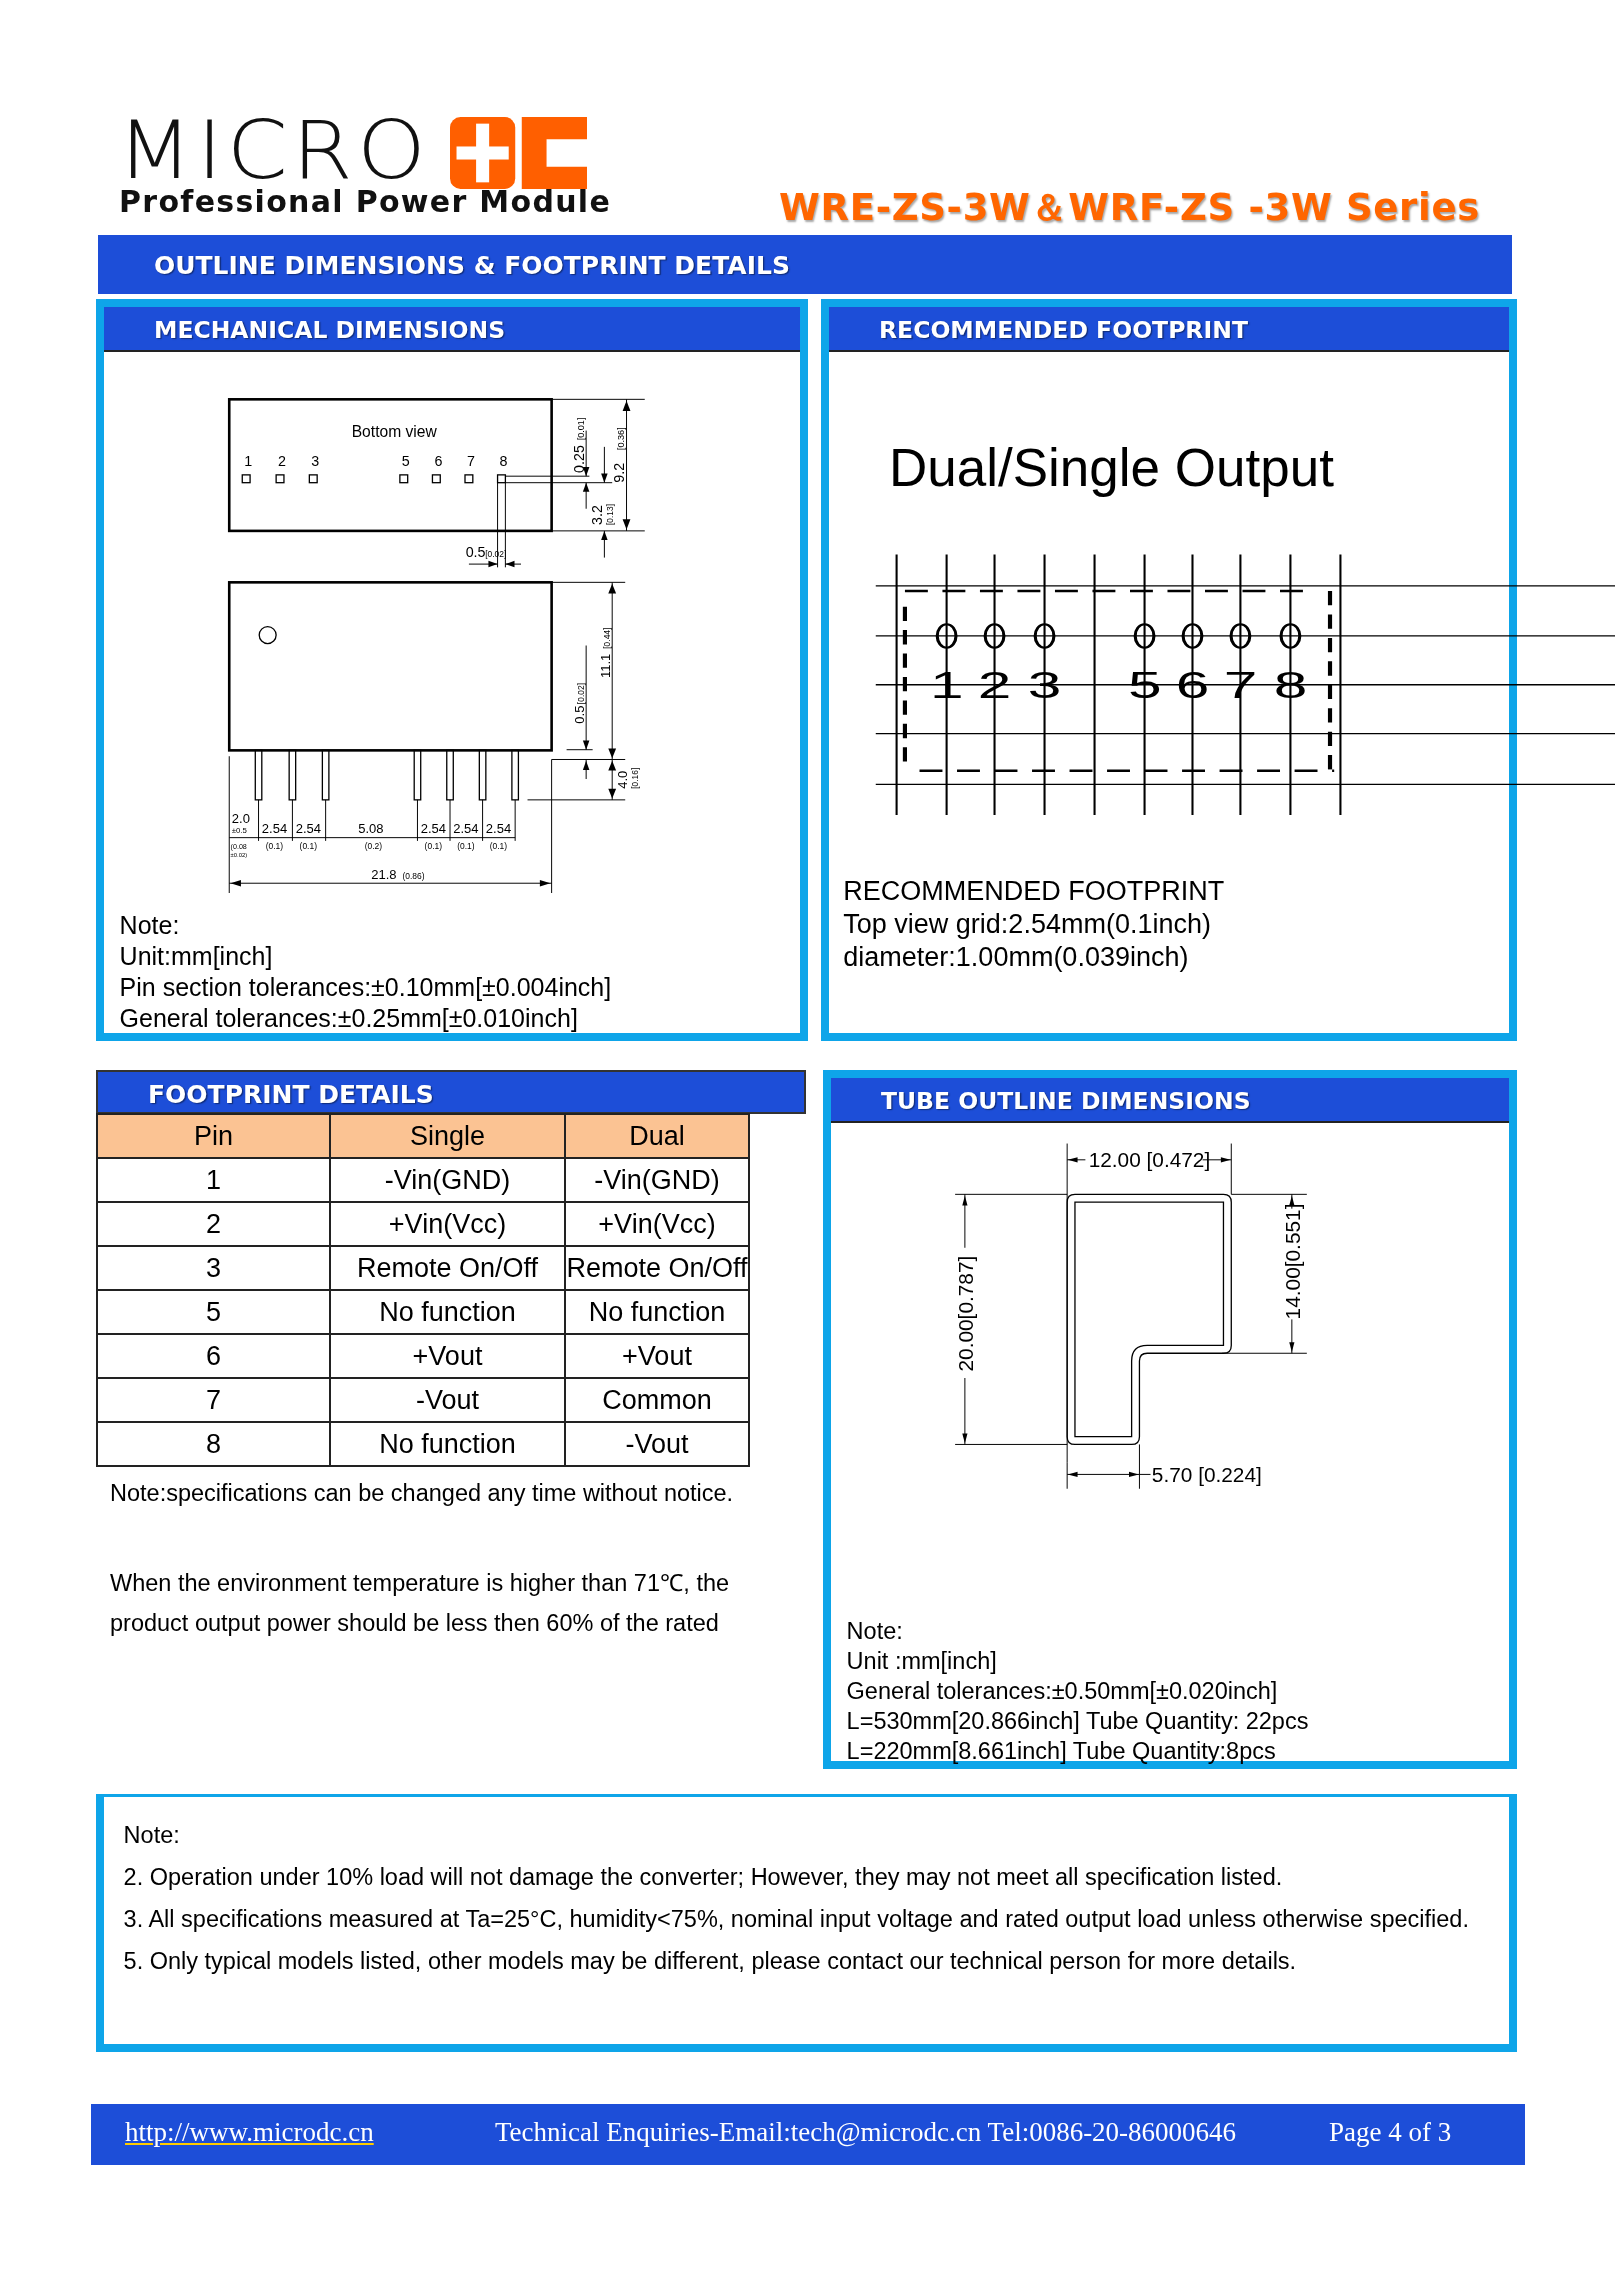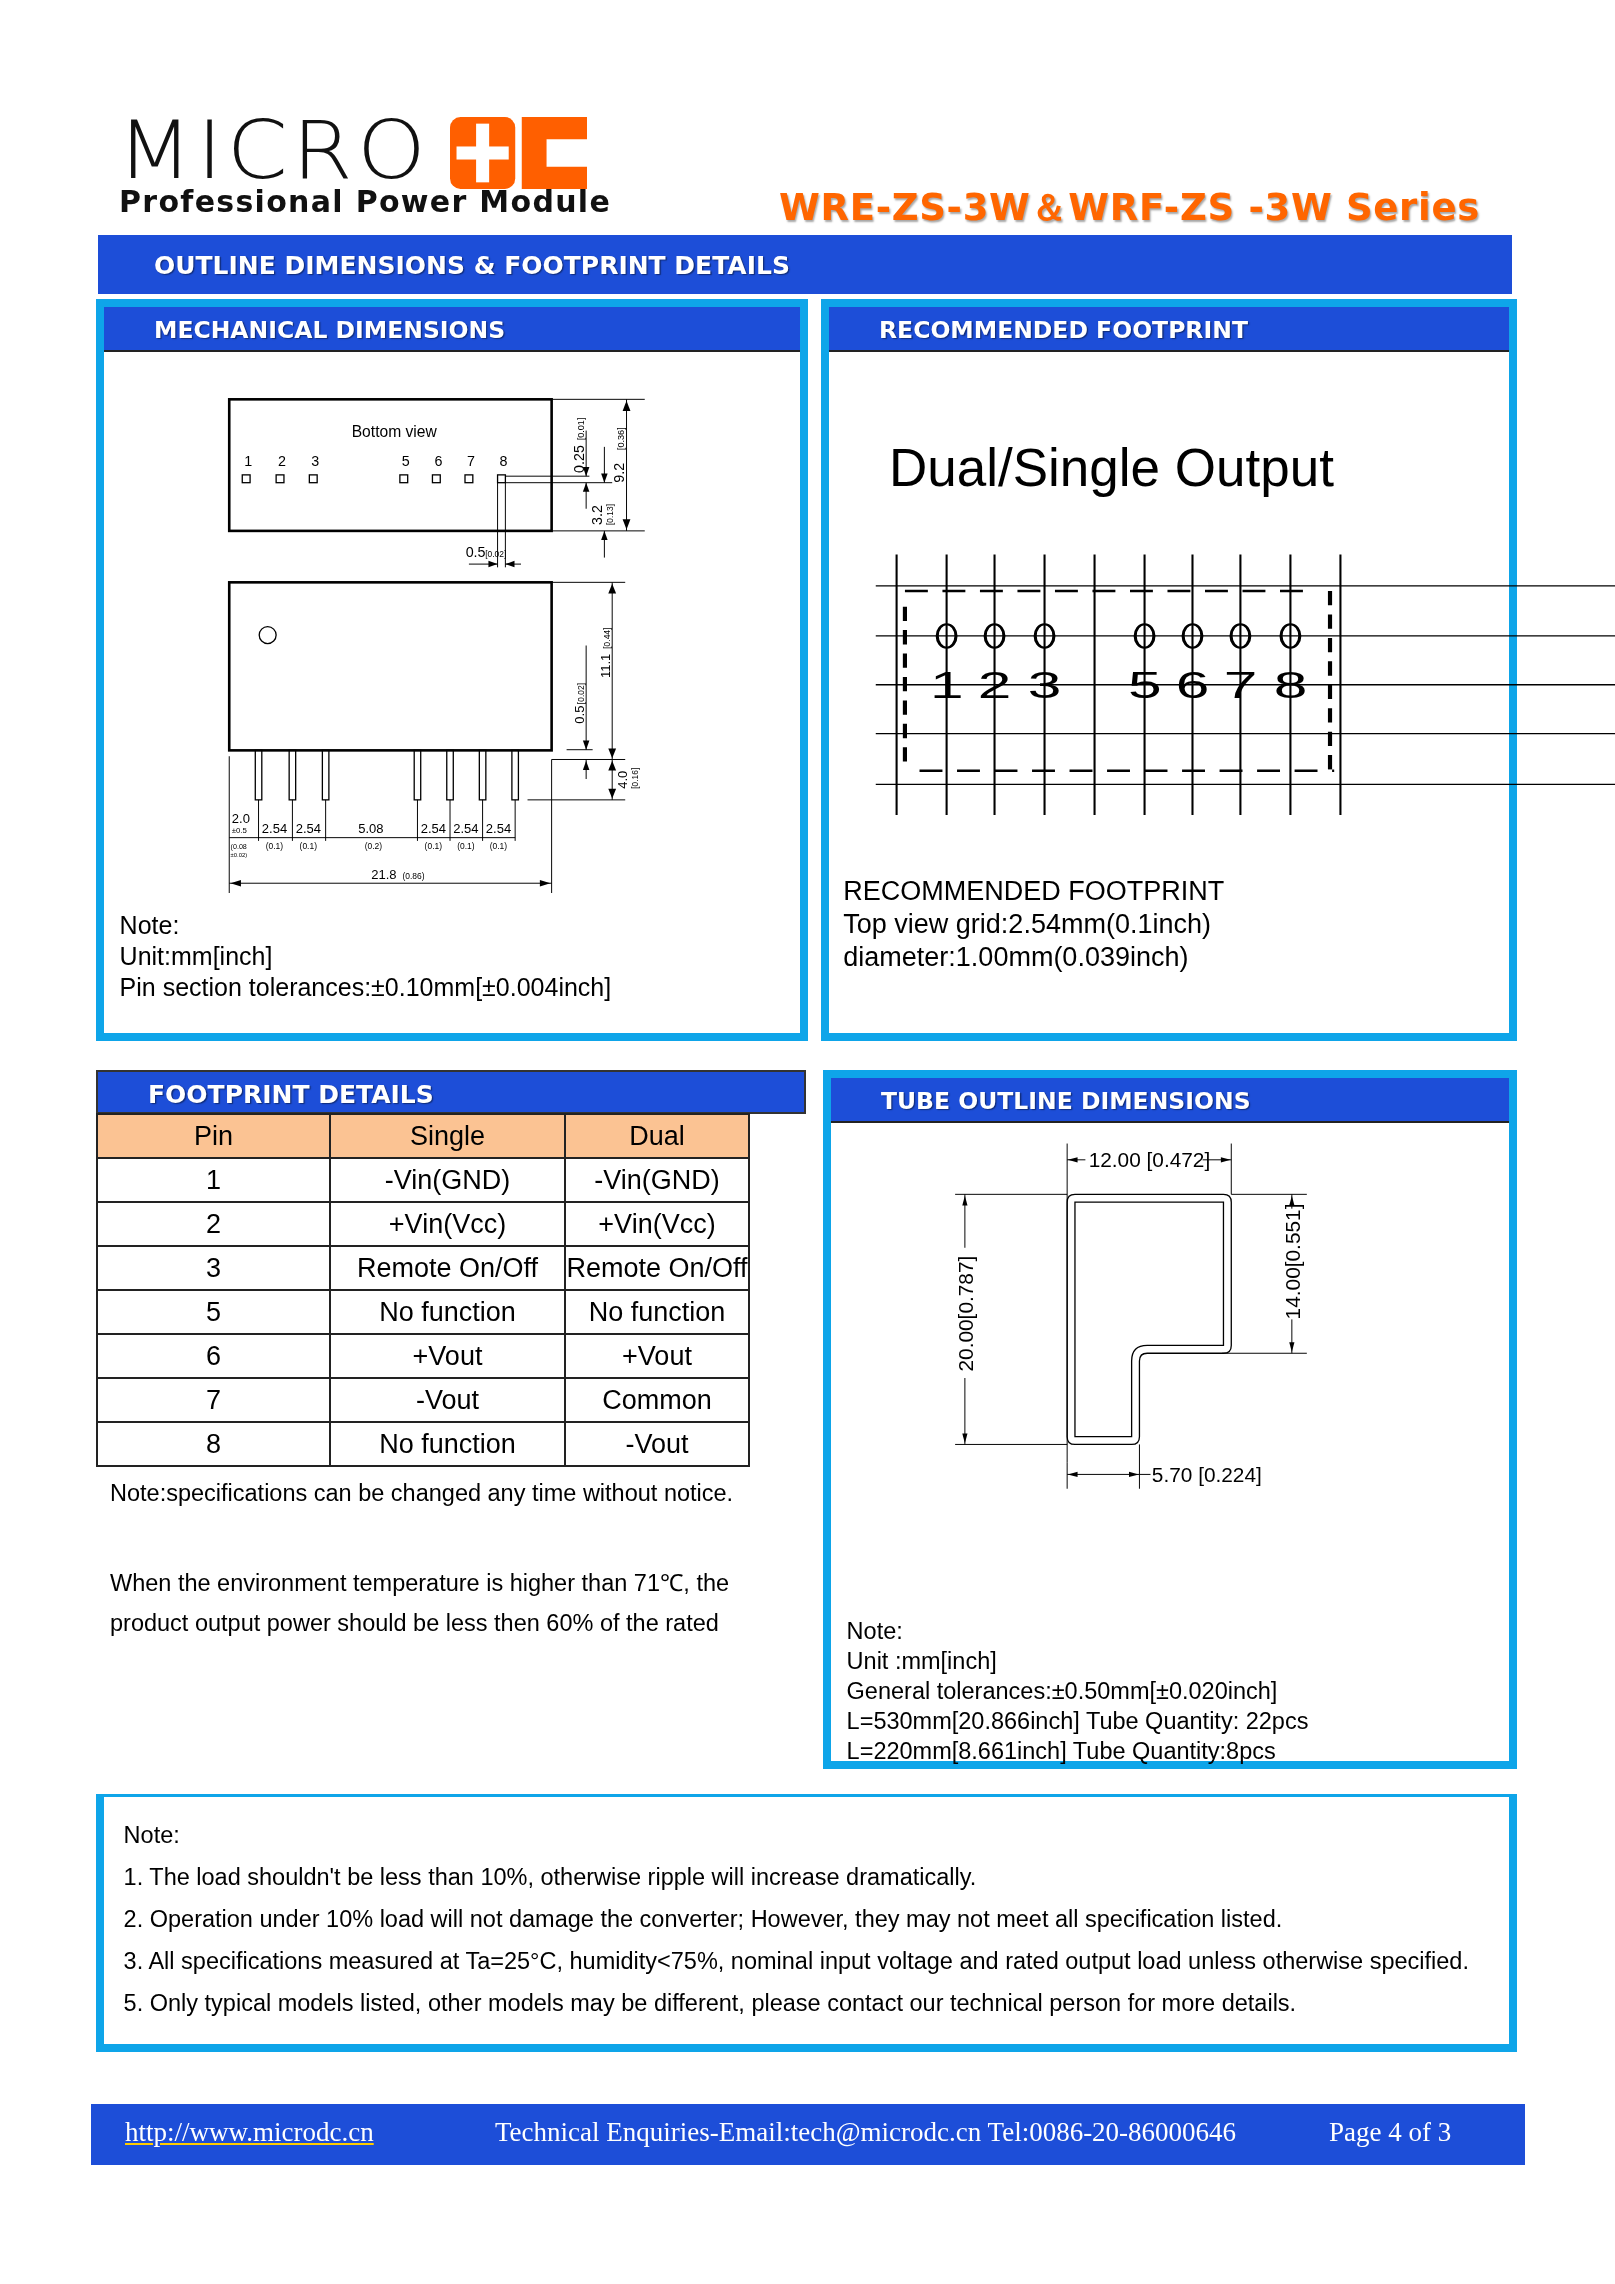--- a/index.html
+++ b/index.html
@@ -181,20 +181,21 @@
         <text x="412" y="712" font-size="13">(0.1)</text>
       <text x="230" y="758">21.8</text>
         <text x="278" y="758" font-size="13">(0.86)</text>
     </g>
   </svg>
 
   <div class="abs txt note-lines" style="left:15.6px; top:603px;" data-name="mechanical-notes">
     <div>Note:</div>
     <div>Unit:mm[inch]</div>
     <div>Pin section tolerances:±0.10mm[±0.004inch]</div>
+    <div>General tolerances:±0.25mm[±0.010inch]</div>
   </div>
 </div>
 
 <div class="abs panel" style="left:821px; top:299px; width:696px; height:742px;" data-name="recommended-footprint-panel">
   <div class="panel-head orange" data-name="panel-header">
     <span class="bar-title" data-name="panel-title">RECOMMENDED FOOTPRINT</span>
   </div>
   <div class="abs" style="left:60px; top:130px; font-family:'Liberation Sans', sans-serif; font-size:53px;" data-name="footprint-heading">Dual/Single Output</div>
 
   <svg class="abs" style="left:46px; top:228px;" width="587" height="280" viewBox="0 0 900 430" data-name="footprint-grid-drawing" font-family="Liberation Sans, sans-serif">
@@ -356,21 +357,20 @@
     <div>Unit :mm[inch]</div>
     <div>General tolerances:±0.50mm[±0.020inch]</div>
     <div>L=530mm[20.866inch] Tube Quantity: 22pcs</div>
     <div>L=220mm[8.661inch] Tube Quantity:8pcs</div>
   </div>
 </div>
 
 <div class="abs panel" style="left:96px; top:1794px; width:1421px; height:258px; border-top-width:3.3px;" data-name="general-notes-box">
   <div class="abs txt note-lines" style="left:19.6px; top:17px; font-size:23.5px; line-height:42px;">
     <div data-name="notes-heading">Note:</div>
-    <div data-name="note-item">1. The load shouldn't be less than 10%, otherwise ripple will increase dramatically.</div>
     <div data-name="note-item">2. Operation under 10% load will not damage the converter; However, they may not meet all specification listed.</div>
     <div data-name="note-item">3. All specifications measured at Ta=25°C, humidity&lt;75%, nominal input voltage and rated output load unless otherwise specified.</div>
     <div data-name="note-item">5. Only typical models listed, other models may be different, please contact our technical person for more details.</div>
   </div>
 </div>
 
 <div class="abs orange footer" data-name="footer-bar">
   <span class="url" style="left:34px;" data-name="website-link">http://www.microdc.cn</span>
   <span style="left:404px;" data-name="contact-info">Technical Enquiries-Email:tech@microdc.cn Tel:0086-20-86000646</span>
   <span style="left:1238px;" data-name="page-number">Page 4 of 3</span>

